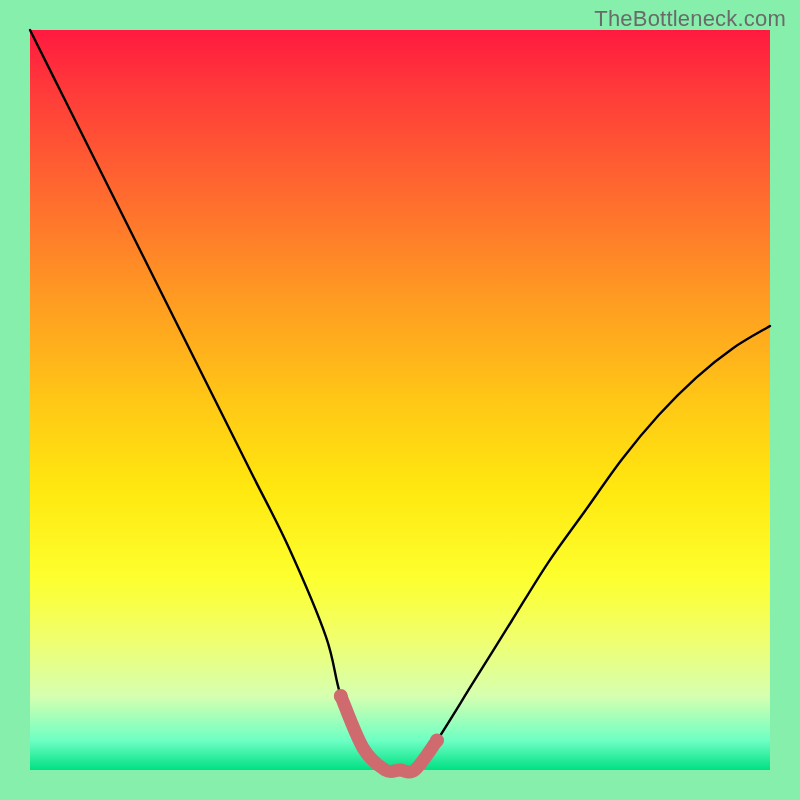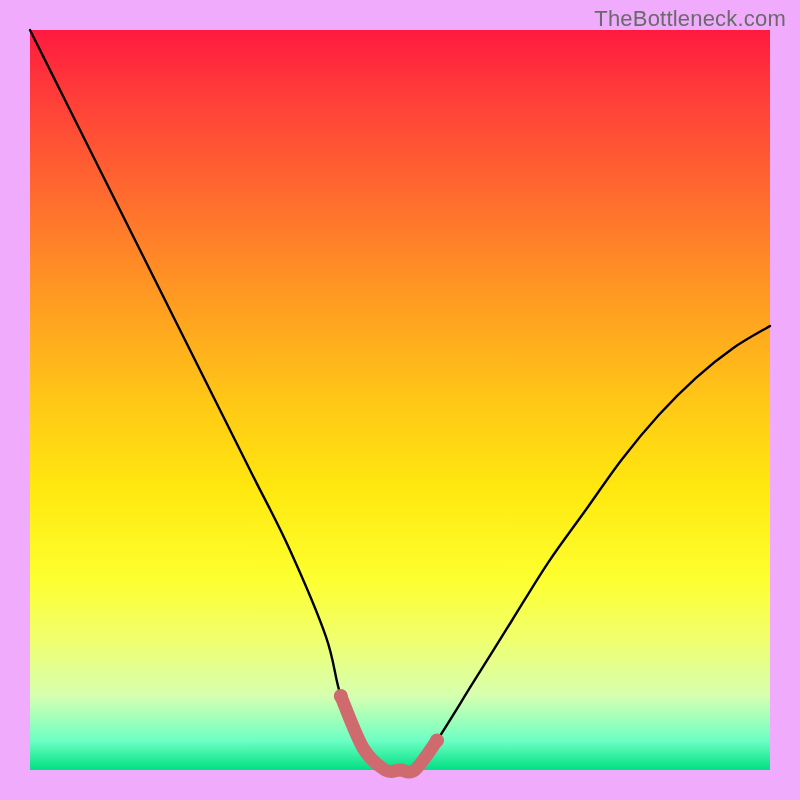--- a/index.html
+++ b/index.html
@@ -8,21 +8,21 @@
     width: 800px;
     height: 800px;
     background: #000;
     overflow: hidden;
     font-family: Arial, Helvetica, sans-serif;
   }
   .frame {
     position: relative;
     width: 800px;
     height: 800px;
-    background: #f0abfc;
+    background: #86efac;
   }
   .watermark {
     position: absolute;
     top: 6px;
     right: 14px;
     color: #6a6a6a;
     font-size: 22px;
     font-weight: 500;
     letter-spacing: 0.2px;
     z-index: 10;

